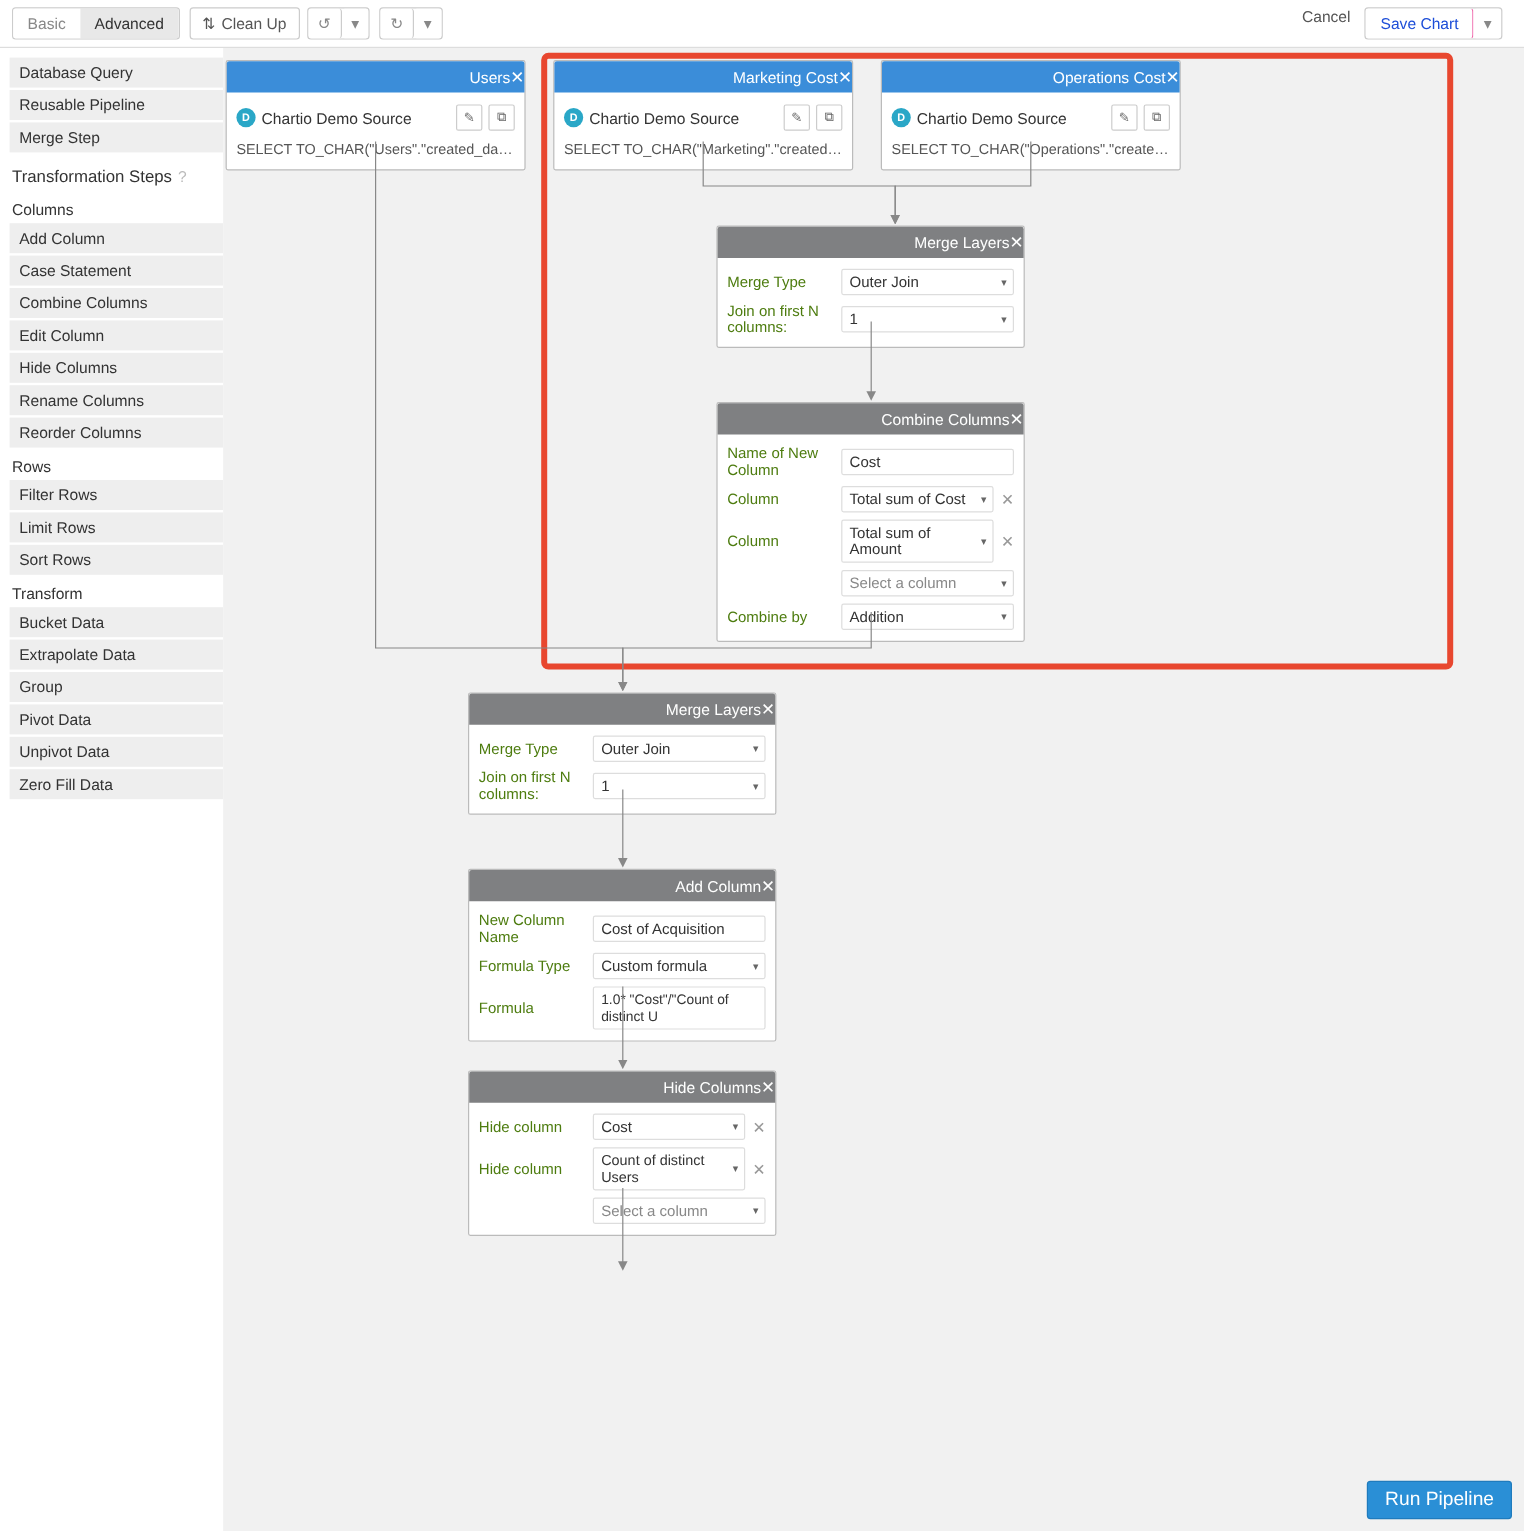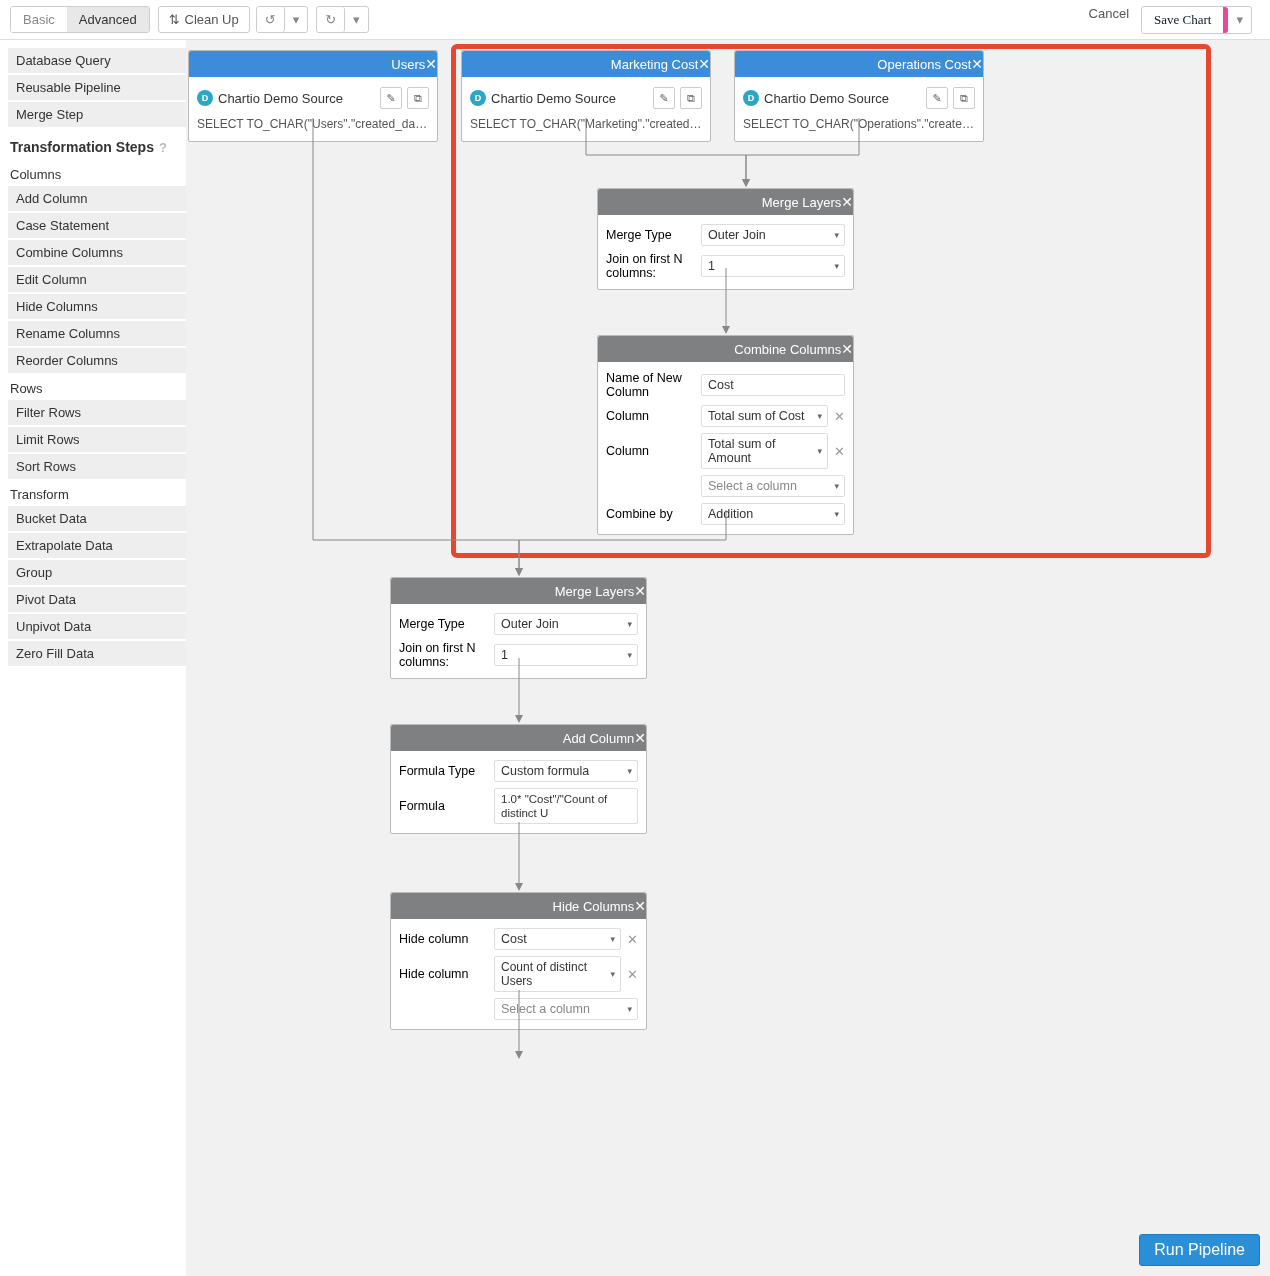--- a/index.html
+++ b/index.html
@@ -8,34 +8,34 @@
 .seg { display: inline-flex; border: 1px solid #ccc; border-radius: 3px; overflow: hidden; margin-right: 8px; }
 .seg button { border: none; background: #fff; padding: 5px 12px; font-size: 13px; cursor: pointer; color: #888; }
 .seg button.active { background: #e8e8e8; color: #333; }
 .tbtn { border: 1px solid #ccc; border-radius: 3px; background: #fff; padding: 5px 10px; font-size: 13px; cursor: pointer; color: #555; margin-right: 6px; display: inline-flex; align-items: center; gap: 5px; }
 .tbtn.icon-only { padding: 5px 8px; }
 .toolbar-right { margin-left: auto; display: flex; align-items: flex-start; gap: 12px; }
 .toolbar-right a { color: #555; text-decoration: none; cursor: pointer; }
 .main { display: flex; height: calc(100% - 40px); }
 .sidebar { width: 186px; padding: 8px 0 8px 8px; background: #fff; }
 .side-item { background: #eee; padding: 5px 8px; margin-bottom: 2px; font-size: 13px; color: #333; cursor: pointer; }
-.side-header { font-weight: bold; font-size: 14px; padding: 10px 2px 6px; display: flex; align-items: center; gap: 5px; }
+.side-header { font-weight: normal; font-size: 14px; padding: 10px 2px 6px; display: flex; align-items: center; gap: 5px; }
 .side-subhead { font-size: 13px; padding: 6px 2px 4px; color: #333; }
 .canvas { flex: 1; position: relative; background: #f1f1f1; overflow: hidden; }
 .node { position: absolute; background: #fff; border: 1px solid #bbb; border-radius: 2px; }
 .node-title { background: #7f8082; color: #fff; padding: 5px 0; font-size: 13px; display: flex; align-items: center; justify-content: flex-end; border-radius: 2px 2px 0 0; }
 .node-title.blue { background: #3b8dd9; }
 .node-body { padding: 6px 8px; font-size: 13px; }
 .src-row { display: flex; align-items: center; gap: 5px; padding: 4px 0; }
 .src-icon { width: 16px; height: 16px; background: #2aa7c7; border-radius: 50%; display: inline-flex; align-items: center; justify-content: center; color: #fff; font-size: 9px; font-weight: bold; }
 .icon-btn { width: 22px; height: 22px; border: 1px solid #ccc; background: #fff; cursor: pointer; display: inline-flex; align-items: center; justify-content: center; font-size: 11px; color: #666; border-radius: 2px; }
 .sql { font-size: 12px; color: #555; white-space: nowrap; overflow: hidden; text-overflow: ellipsis; padding: 4px 0; }
 .close-x { cursor: pointer; font-size: 14px; }
 .form-row { display: flex; align-items: center; padding: 3px 0; font-size: 13px; }
-.form-label { width: 95px; color: #000000; font-size: 12.5px; }
+.form-label { width: 95px; color: #4d7c0f; font-size: 12.5px; }
 .form-control { flex: 1; border: 1px solid #ddd; background: #fff; padding: 3px 6px; font-size: 12.5px; border-radius: 2px; position: relative; }
 .sel-caret { position: absolute; right: 5px; top: 50%; transform: translateY(-50%); font-size: 9px; color: #666; }
 .del-x { margin-left: 6px; color: #999; cursor: pointer; font-size: 13px; }
 .highlight-box { position: absolute; border: 5px solid #e8472f; border-radius: 6px; pointer-events: none; }
 .run-btn { position: absolute; bottom: 10px; right: 10px; background: #2a8fd6; color: #fff; border: 1px solid #1f7bbd; border-radius: 3px; padding: 6px 14px; font-size: 16px; font-weight: 500; cursor: pointer; }
 .chart-bar { position: absolute; left: 205px; width: 785px; background: #7f8082; color: #fff; padding: 5px 10px; font-size: 13px; }
 .help-icon { color: #bbb; font-size: 13px; }
 </style>
 </head>
 <body>
@@ -53,21 +53,21 @@
     <button class="tbtn icon-only" style="border:none;border-right:1px solid #ccc;margin:0;">↺</button>
     <button class="tbtn icon-only" style="border:none;margin:0;">▾</button>
   </div>
   <div class="seg">
     <button class="tbtn icon-only" style="border:none;border-right:1px solid #ccc;margin:0;">↻</button>
     <button class="tbtn icon-only" style="border:none;margin:0;">▾</button>
   </div>
   <div class="toolbar-right">
     <a>Cancel</a>
     <div class="seg">
-      <button class="tbtn" style="border:none;border-right:5px solid #ec4899;margin:0;color:#0f172a;font-family:Liberation Serif, serif;">Save Chart</button>
+      <button class="tbtn" style="border:none;border-right:1px solid #ec4899;margin:0;color:#1d4ed8;">Save Chart</button>
       <button class="tbtn icon-only" style="border:none;margin:0;">▾</button>
     </div>
   </div>
 </div>
 
 <div class="main">
 
   <div class="sidebar">
     <div class="side-item">Database Query</div>
     <div class="side-item">Reusable Pipeline</div>
@@ -218,20 +218,24 @@
       </div>
     </div>
 
     <div class="node" style="left:204px; top:684px; width:257px;">
       <div class="node-title">
         <span>Add Column</span>
         <span class="close-x">✕</span>
       </div>
       <div class="node-body">
         <div class="form-row">
+          <div class="form-label">New Column Name</div>
+          <div class="form-control"><span>Cost of Acquisition</span></div>
+        </div>
+        <div class="form-row">
           <div class="form-label">Formula Type</div>
           <div class="form-control"><span>Custom formula</span><span class="sel-caret">▾</span></div>
         </div>
         <div class="form-row">
           <div class="form-label">Formula</div>
           <div class="form-control"><span style="font-size:11.5px;">1.0* "Cost"/"Count of distinct U</span></div>
         </div>
       </div>
     </div>
 

